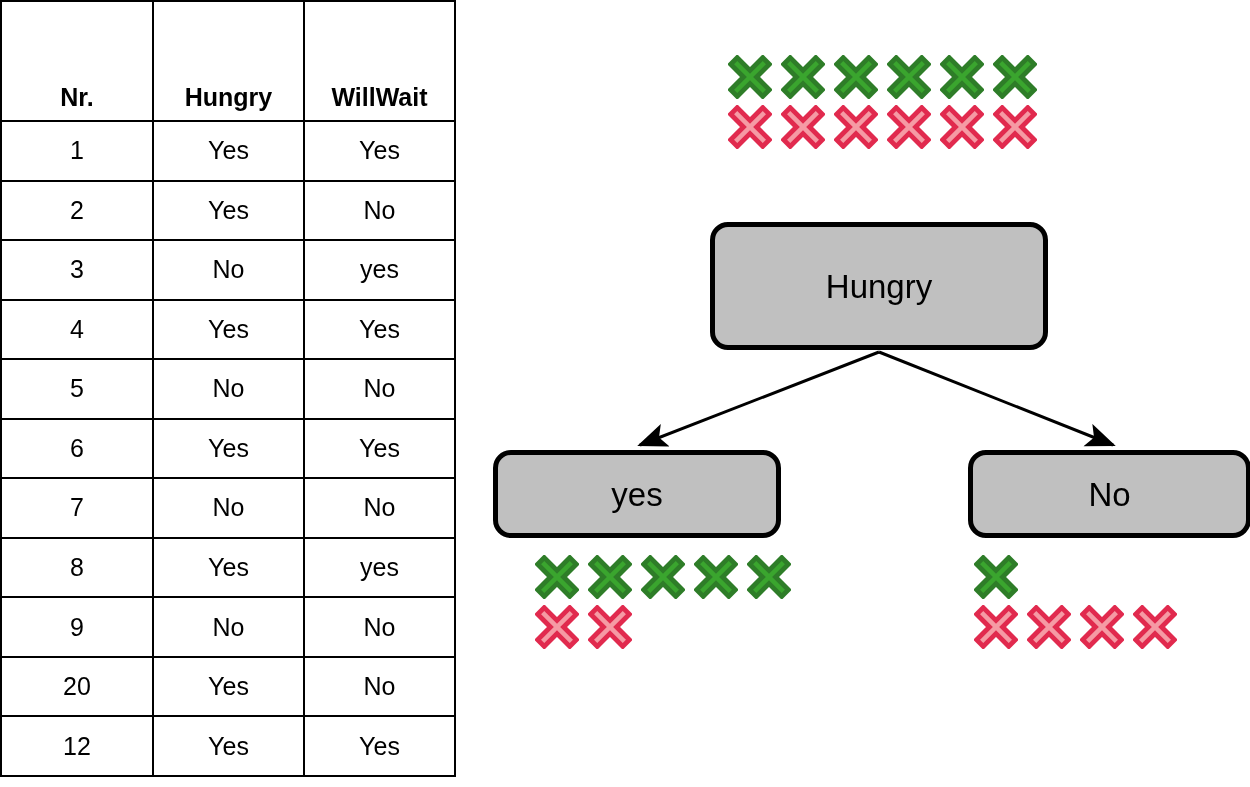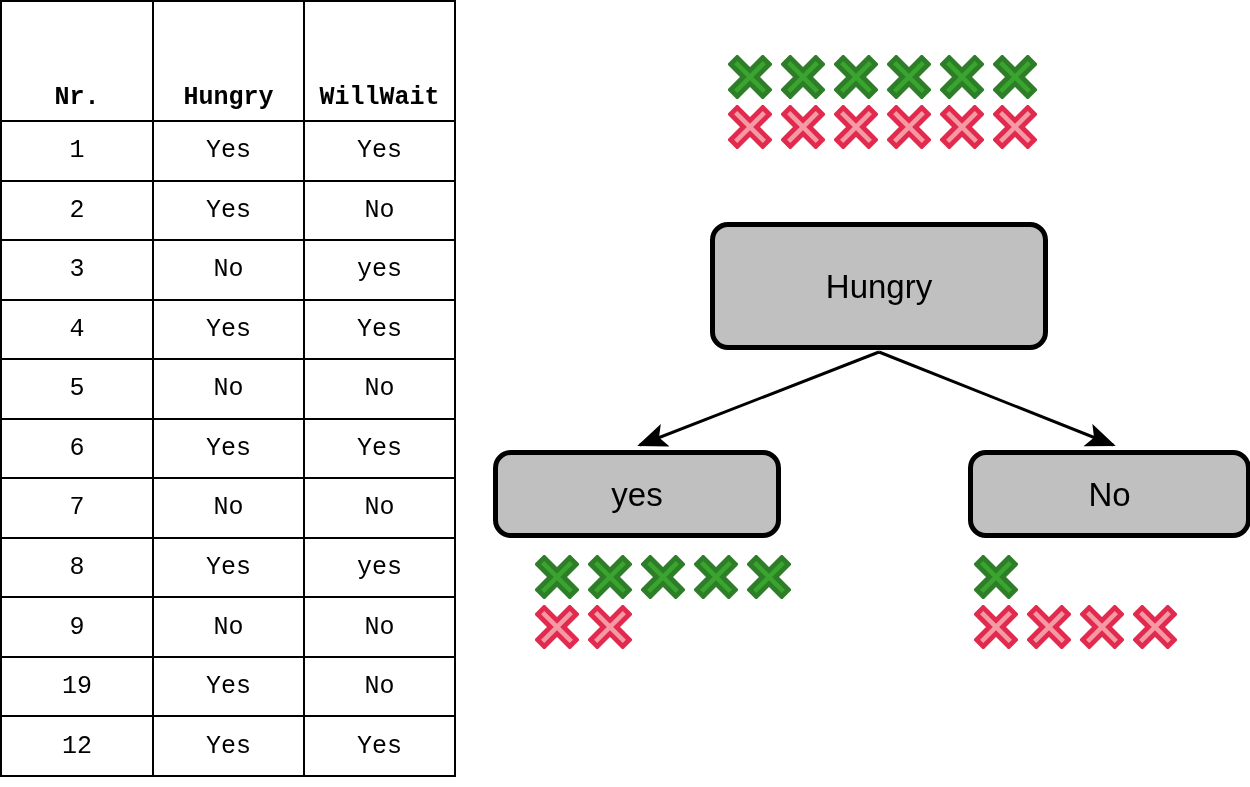--- a/index.html
+++ b/index.html
@@ -30,21 +30,20 @@
     height: 777px;
     table-layout: fixed;
   }
   table.dtable td, table.dtable th {
     border: 2px solid #000000;
     text-align: center;
     font-size: 25px;
     font-weight: normal;
     padding: 0;
     background: #ffffff;
-    font-family: Liberation Mono, monospace;
   }
   table.dtable col.c-nr      { width: 152px; }
   table.dtable col.c-hungry  { width: 151px; }
   table.dtable col.c-willwait{ width: 151px; }
 
   table.dtable thead th {
     font-weight: bold;
     font-size: 25px;
     height: 110px;
     vertical-align: bottom;
@@ -168,21 +167,21 @@
           <td>8</td>
           <td>Yes</td>
           <td>yes</td>
         </tr>
         <tr>
           <td>9</td>
           <td>No</td>
           <td>No</td>
         </tr>
         <tr>
-          <td>19</td>
+          <td>20</td>
           <td>Yes</td>
           <td>No</td>
         </tr>
         <tr>
           <td>12</td>
           <td>Yes</td>
           <td>Yes</td>
         </tr>
       </tbody>
   </table>

